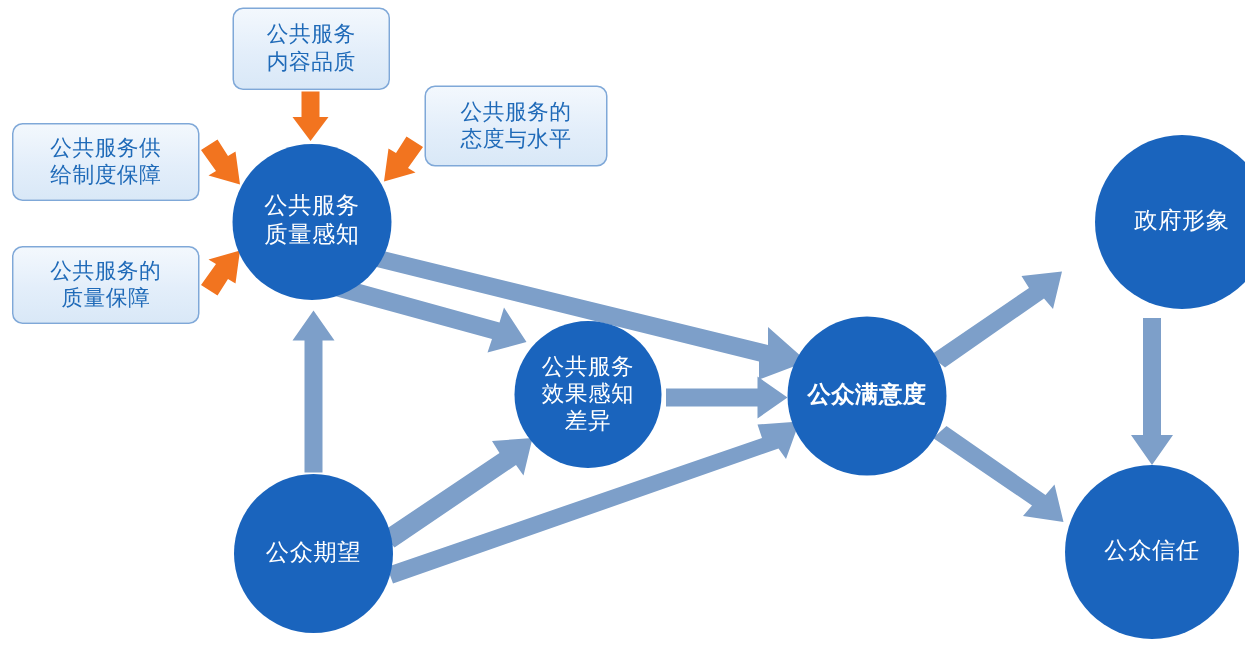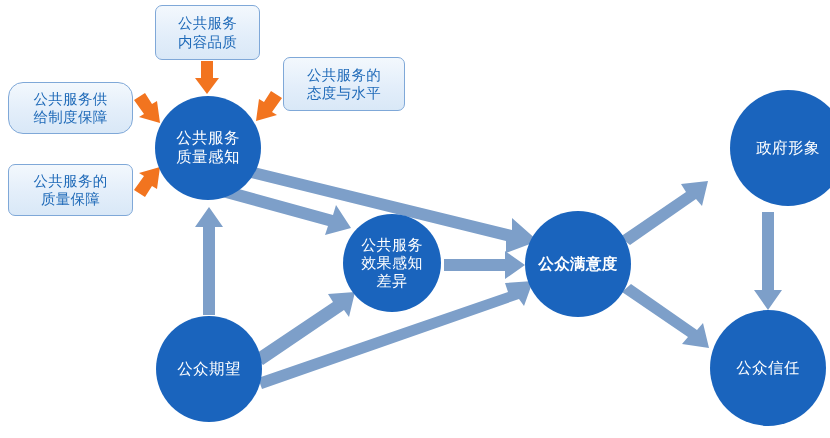--- a/index.html
+++ b/index.html
@@ -161,21 +161,21 @@
   <div class="box" style="left:155px; top:5px; width:105px; height:55px;">
     <span class="box-label">公共服务
 内容品质</span>
   </div>
 
   <div class="box" style="left:283px; top:57px; width:122px; height:54px;">
     <span class="box-label">公共服务的
 态度与水平</span>
   </div>
 
-  <div class="box" style="left:8px; top:82px; width:125px; height:52px;border-radius:15px;">
+  <div class="box" style="left:8px; top:82px; width:125px; height:52px;">
     <span class="box-label">公共服务供
 给制度保障</span>
   </div>
 
   <div class="box" style="left:8px; top:164px; width:125px; height:52px;">
     <span class="box-label">公共服务的
 质量保障</span>
   </div>
 
 </div>

